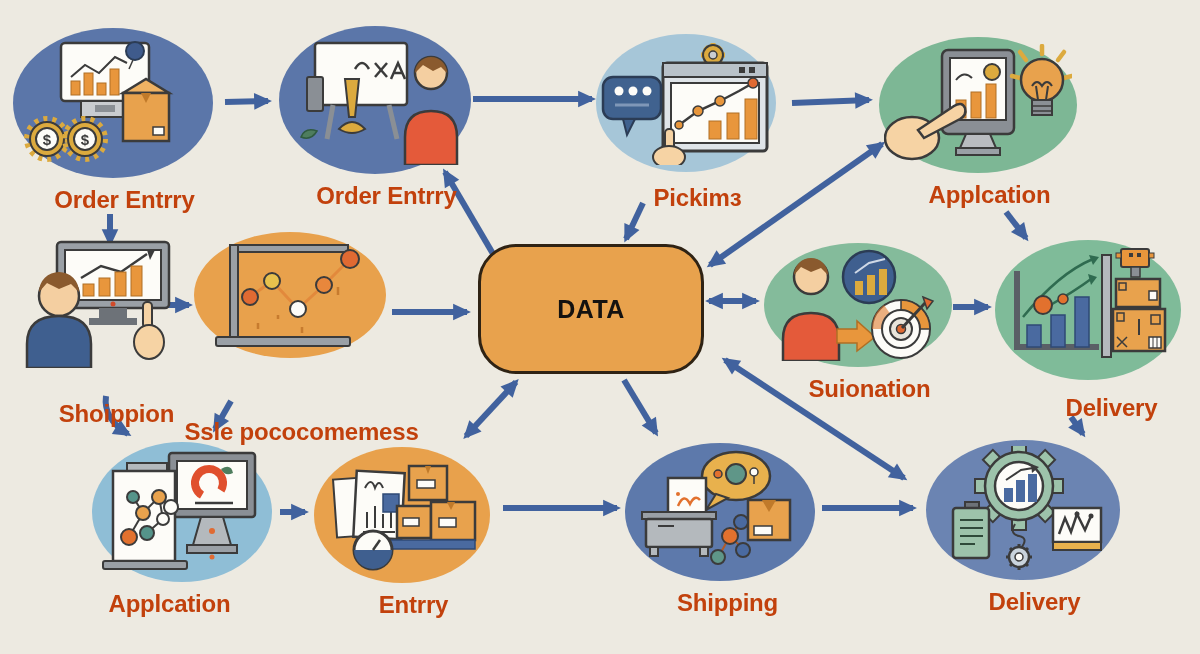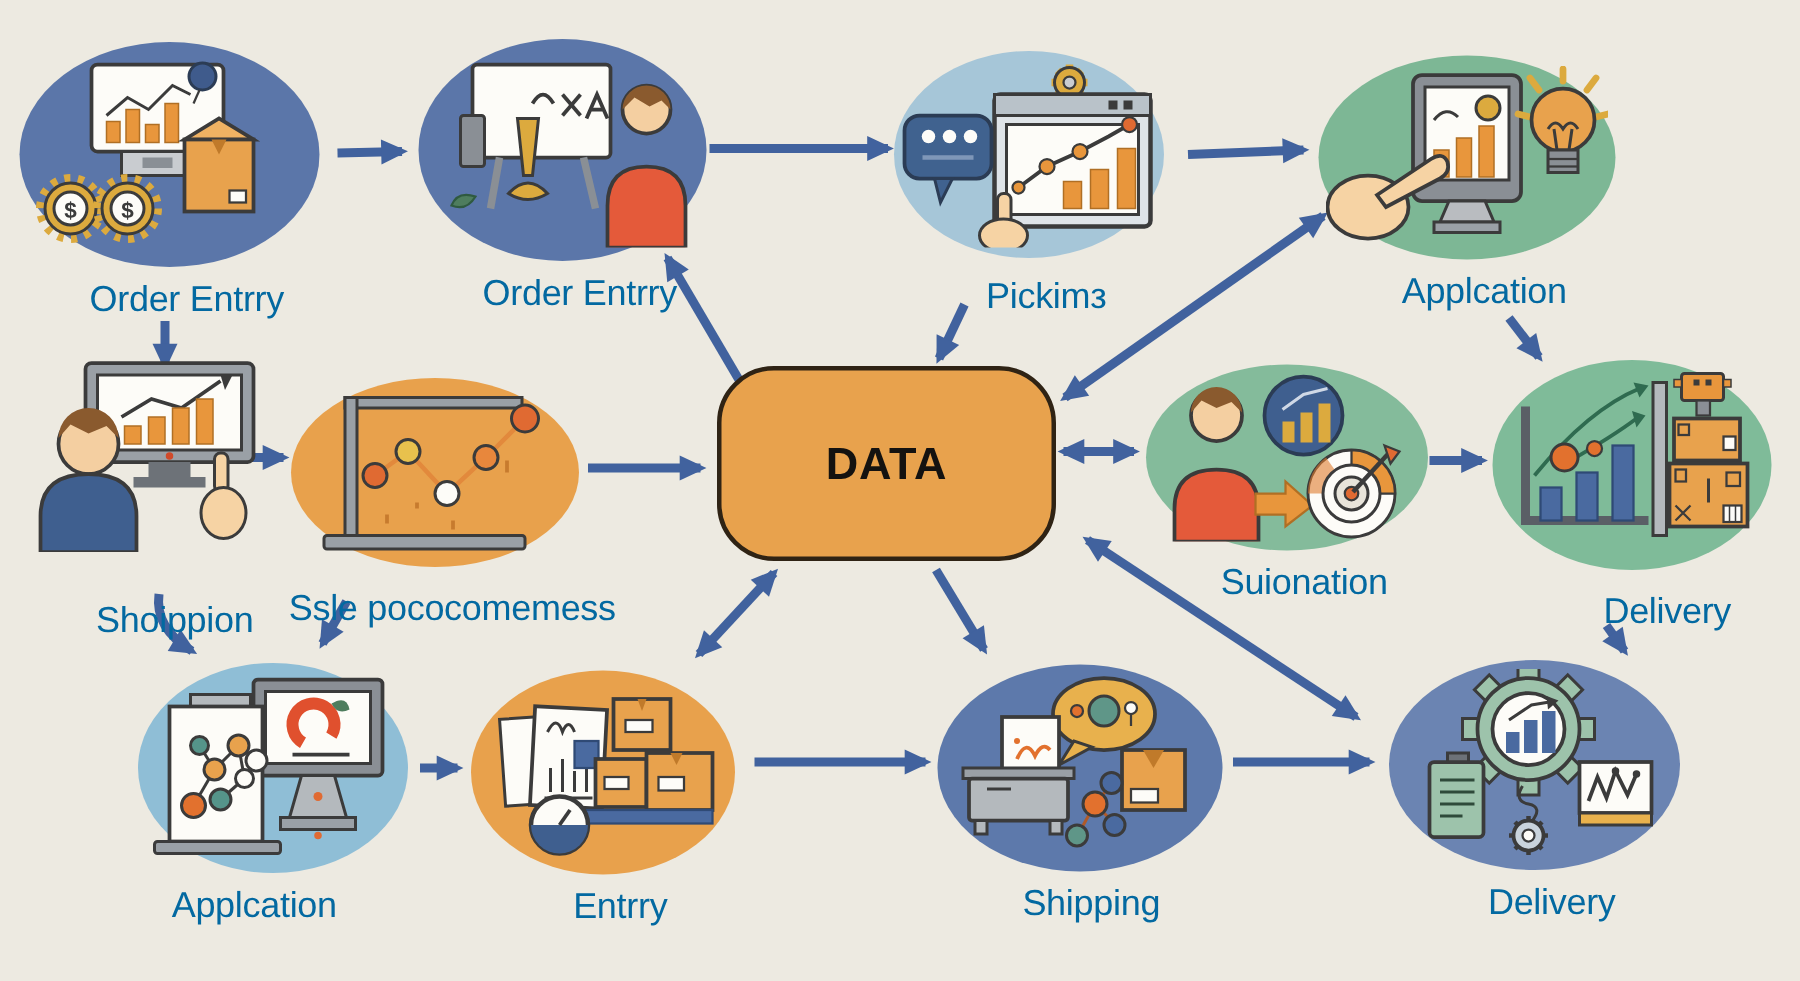--- a/index.html
+++ b/index.html
@@ -1,26 +1,26 @@
 <!DOCTYPE html>
 <html><head>
 <meta charset="utf-8">
 <style>
   html,body{margin:0;padding:0;background:#edeae1;}
   .stage{position:relative;width:1200px;height:654px;background:#edeae1;overflow:hidden;
          font-family:"Liberation Sans","DejaVu Sans",sans-serif;}
   .arrows{position:absolute;left:0;top:0;z-index:1;}
   .node{position:absolute;z-index:2;display:flex;flex-direction:column;align-items:center;}
   .ellipse{display:flex;align-items:center;justify-content:center;border-radius:50%;}
-  .label{margin-top:8px;font-size:24px;font-weight:400;color:#0369a1;white-space:nowrap;
+  .label{margin-top:8px;font-size:24px;font-weight:700;color:#c2410c;white-space:nowrap;
          letter-spacing:-0.2px;text-align:center;margin-left:23px;}
   .centerbox{position:absolute;z-index:2;left:478px;top:244px;width:220px;height:124px;
              border-radius:38px;border:3px solid #2f2314;display:flex;flex-direction:column;
              align-items:center;justify-content:center;}
-  .centerbox .l1,.centerbox .l2{font-size:30px;font-weight:800;color:#141210;line-height:1.3;letter-spacing:.5px;}
+  .centerbox .l1,.centerbox .l2{font-size:25px;font-weight:800;color:#141210;line-height:1.3;letter-spacing:.5px;}
   svg{display:block;}
 </style>
 </head>
 <body>
 
 <div class="stage">
 
   <svg class="arrows" width="1200" height="654">
     <defs>
       <marker id="ah" viewBox="0 0 10 10" refX="7.5" refY="5" markerWidth="3.3" markerHeight="3.3" orient="auto-start-reverse" markerUnits="strokeWidth">
@@ -195,21 +195,21 @@
         <circle cx="34" cy="56" r="20" fill="#f4cfa1" stroke="#3b3b3b" stroke-width="2.5"></circle>
         <path d="M14,52 a20,20 0 0 1 40,0 l-8,-8 -12,5 -12,-6 z" fill="#8a5a2e"></path>
         <path d="M2,128 v-24 q0,-28 32,-28 q32,0 32,28 v24 z" fill="#3f5f8f" stroke="#3b3b3b" stroke-width="2.5"></path>
         <rect x="118" y="62" width="9" height="26" rx="4" fill="#f6d3a4" stroke="#3b3b3b" stroke-width="2"></rect>
         <ellipse cx="124" cy="102" rx="15" ry="17" fill="#f6d3a4" stroke="#3b3b3b" stroke-width="2"></ellipse>
       </svg>
     </div>
     <div class="label" style="margin-top:4px;">Shoippion</div>
   </div>
 
-  <div class="node" style="left:194px;top:252px;width:192px;">
+  <div class="node" style="left:194px;top:232px;width:192px;gap:46px;">
     <div class="ellipse" style="width: 192px; height: 126px; background: rgb(232, 161, 76);">
       <svg width="168" height="112" viewBox="0 0 168 112">
         <rect x="24" y="6" width="118" height="7" fill="#9aa0a6" stroke="#3b3b3b" stroke-width="2"></rect>
         <rect x="24" y="6" width="8" height="94" fill="#9aa0a6" stroke="#3b3b3b" stroke-width="2"></rect>
         <rect x="10" y="98" width="134" height="9" rx="2" fill="#9aa0a6" stroke="#3b3b3b" stroke-width="2"></rect>
         <g stroke="#c77b2e" stroke-width="2.5">
             <line x1="52" y1="84" x2="52" y2="90"></line>
             <line x1="96" y1="88" x2="96" y2="94"></line>
             <line x1="132" y1="48" x2="132" y2="56"></line>
             <line x1="72" y1="76" x2="72" y2="80"></line>

